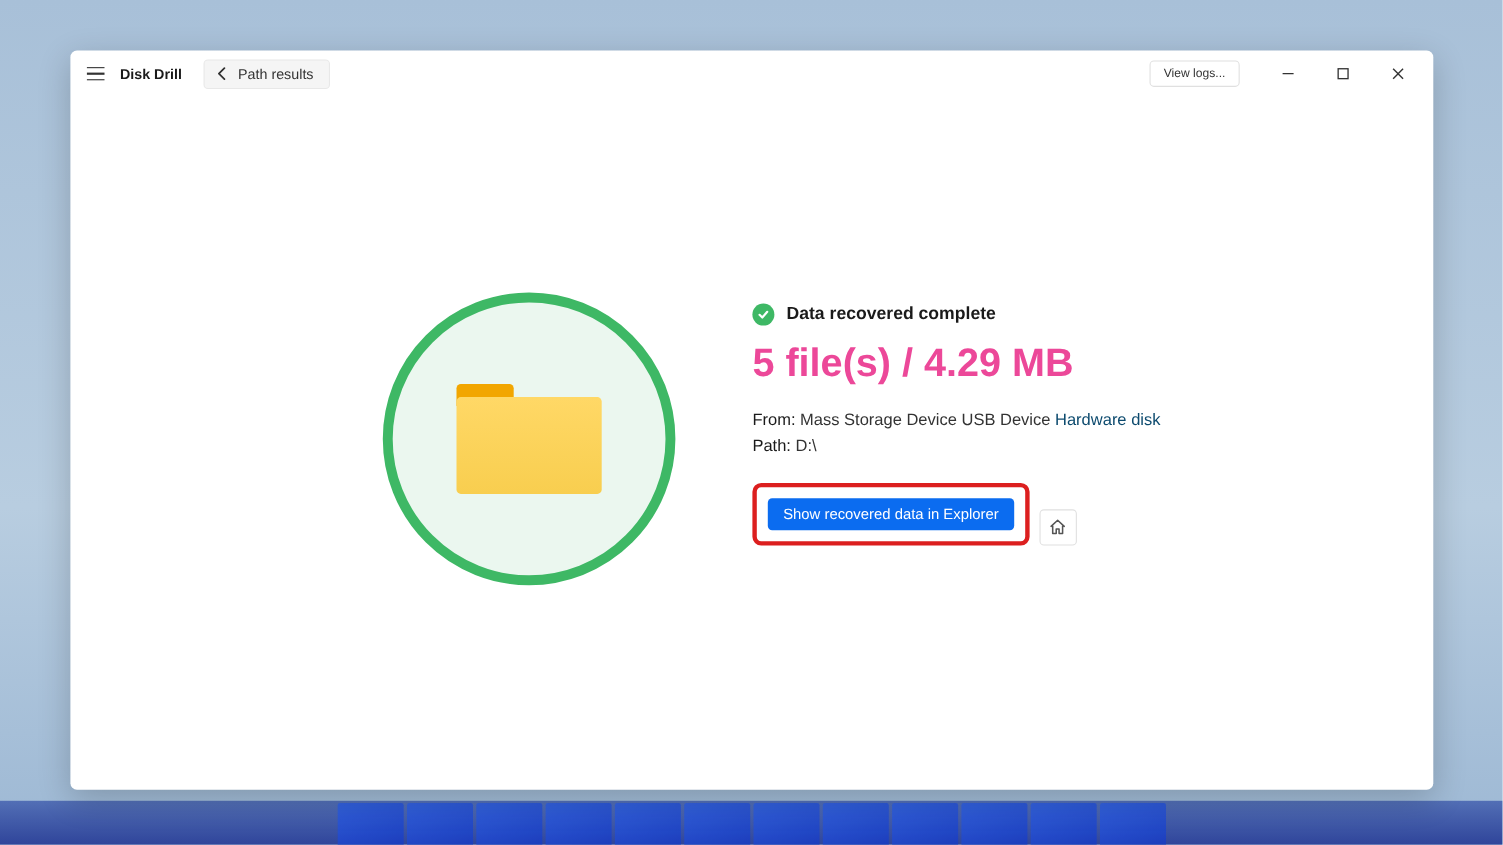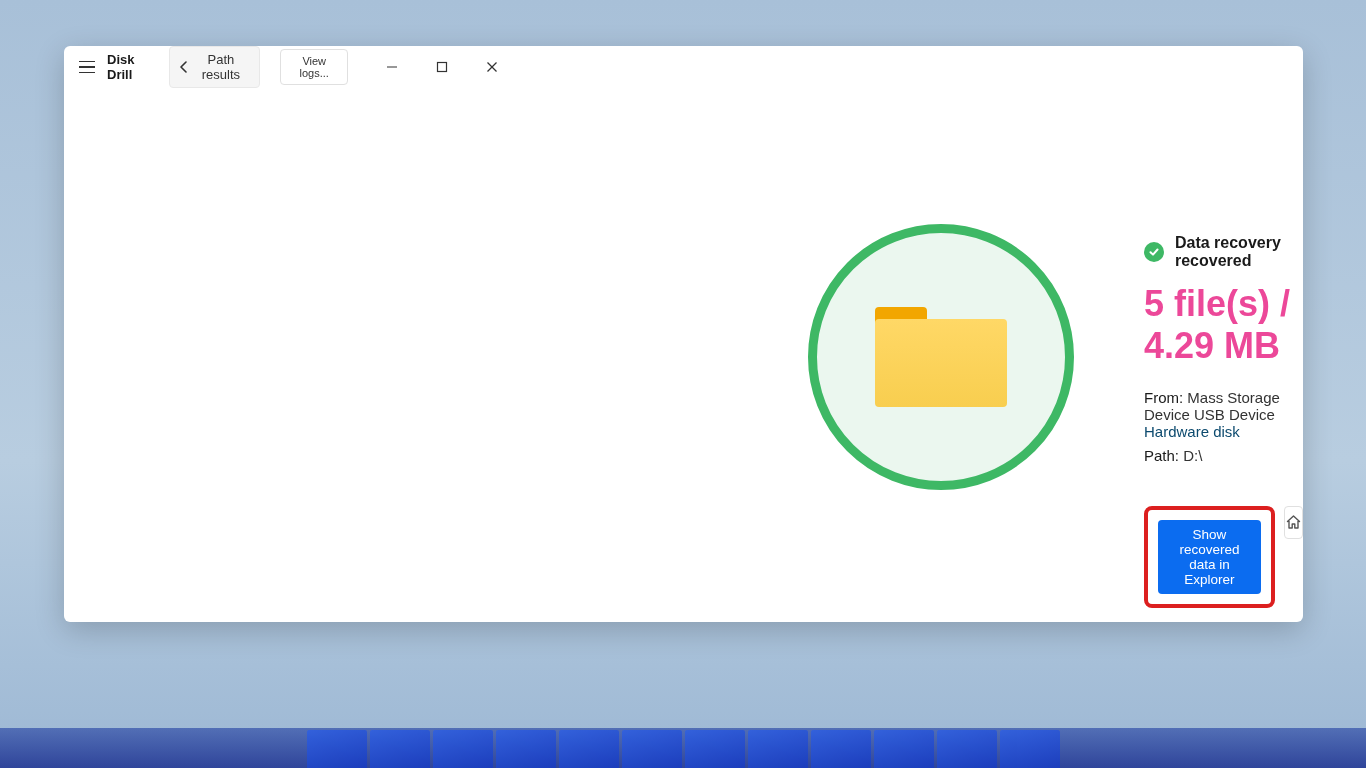--- a/index.html
+++ b/index.html
@@ -35,26 +35,26 @@
       width: 60px;
       height: 38px;
       background: linear-gradient(165deg, #3060e0 0%, #1a3dc0 100%);
       border-radius: 2px 2px 0 0;
     }
     .app-window {
       position: absolute;
       top: 46px;
       left: 64px;
       width: 1239px;
-      height: 576px;
+      height: 672px;
       background: #ffffff;
       border-radius: 6px;
       box-shadow: 0 8px 30px rgba(0,0,0,0.2);
       display: flex;
-      flex-direction: row;
+      flex-direction: column;
       overflow: hidden;
     }
     .titlebar {
       height: 42px;
       display: flex;
       align-items: center;
       padding: 0 6px 0 13px;
       gap: 10px;
     }
     .hamburger {
@@ -205,23 +205,23 @@
     }
     .detail-line b {
       font-weight: 400;
       color: #1a1a1a;
     }
     .hw-disk {
       color: #0c4a6e;
     }
     .action-row {
       display: flex;
-      align-items: flex-start;
+      align-items: flex-end;
       gap: 9px;
-      margin-top: 35px;
+      margin-top: 18px;
     }
     .highlight-box {
       border: 4px solid #dc1f1f;
       border-radius: 8px;
       padding: 10px;
     }
     .show-explorer-btn {
       background: #0b6cf0;
       color: #fff;
       border: none;
@@ -314,21 +314,21 @@
       </div>
     </div>
 
     <div class="info-column">
       <div class="status-line">
         <div class="check-circle">
           <svg width="12" height="12" viewBox="0 0 12 12">
               <path d="M2.5 6.2 L5 8.6 L9.5 3.5" stroke="#fff" stroke-width="2" fill="none" stroke-linecap="round" stroke-linejoin="round"></path>
             </svg>
         </div>
-        <span class="status-text">Data recovery recovered</span>
+        <span class="status-text">Data recovered complete</span>
       </div>
 
       <div class="summary">5 file(s) / 4.29 MB</div>
 
       <div class="detail-line">
         <b>From:</b>
         <span>Mass Storage Device USB Device</span>
         <span class="hw-disk">Hardware disk</span>
       </div>
 

